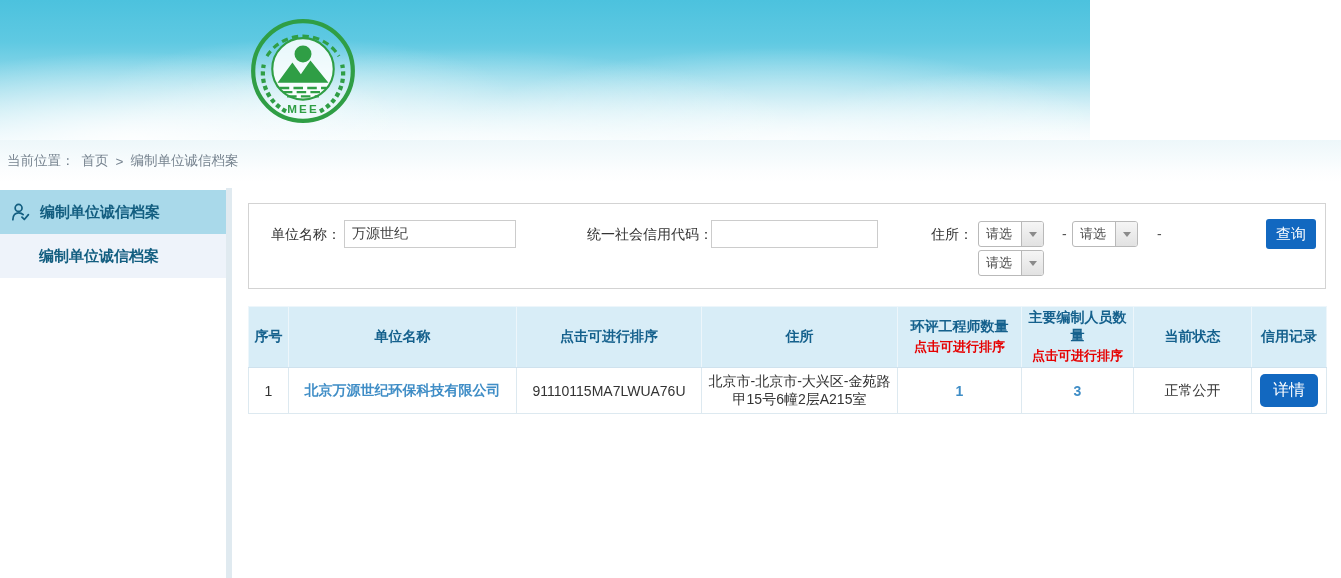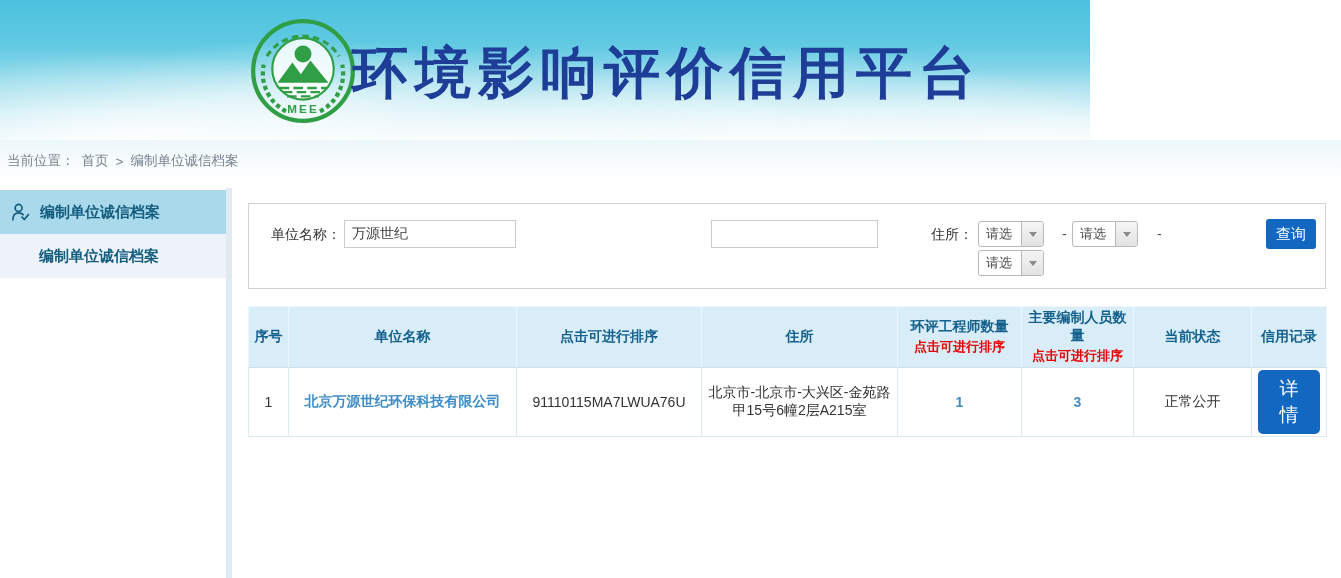--- a/index.html
+++ b/index.html
@@ -72,40 +72,39 @@
     height:44px; text-align:center; border:1px solid #edf6fb;
     border-bottom:1px solid #cfe2ee; padding:2px 4px;
   }
   .result-table td{
     height:46px; text-align:center; font-size:14px; color:#333;
     border:1px solid #dde9f0; background:#fff; padding:2px 6px;
   }
   .sort-hint{ display:block; color:#e60000; font-size:13px; font-weight:bold; margin-top:2px; }
   .link-blue{ color:#3f8dc6; text-decoration:none; cursor:pointer;font-weight:bold; }
   .btn-detail{ background:#1268c0; color:#fff; border:none; border-radius:5px;
-               padding:6px 13px; font-size:19px; cursor:pointer; }
+               padding:6px 13px; font-size:16px; cursor:pointer; }
 </style>
 </head>
 <body>
 
 <header class="site-header">
   <div class="logo-wrap">
     <svg viewBox="0 0 100 100" width="106" height="106">
       <circle cx="50" cy="50" r="47" fill="none" stroke="#2f9e45" stroke-width="4"></circle>
       <path d="M34,88 A40,40 0 0 1 13,44" fill="none" stroke="#2f9e45" stroke-width="4" stroke-dasharray="4,3"></path>
       <path d="M66,88 A40,40 0 0 0 87,44" fill="none" stroke="#2f9e45" stroke-width="4" stroke-dasharray="4,3"></path>
       <path d="M16,36 A40,40 0 0 1 84,36" fill="none" stroke="#2f9e45" stroke-width="3" stroke-dasharray="6,4"></path>
       <circle cx="50" cy="48" r="29" fill="#ffffff" fill-opacity="0.85" stroke="#2f9e45" stroke-width="2"></circle>
       <circle cx="50" cy="34" r="8" fill="#2f9e45"></circle>
       <path d="M26,61 L40,42 L48,53 L57,40 L74,61 Z" fill="#2f9e45"></path>
       <path d="M28,66 h44 M31,70 h38 M35,74 h30" stroke="#2f9e45" stroke-width="2.2" stroke-dasharray="9,4" fill="none"></path>
       <text x="50" y="90" text-anchor="middle" font-size="11" font-weight="bold" fill="#2f9e45" letter-spacing="2">MEE</text>
     </svg>
   </div>
-  <h1 class="site-title">环境影响评价信用平台</h1>
 </header>
 
 <nav class="breadcrumb">
   <span>当前位置：</span>
   <a>首页</a>
   <span>&gt;</span>
   <span>编制单位诚信档案</span>
 </nav>
 
 <div class="layout">
@@ -125,20 +124,21 @@
   </aside>
 
   <div class="v-divider"></div>
 
   <main class="content">
 
     <section class="search-panel">
       <label class="f-label" style="left:22px">单位名称：</label>
       <input class="f-input" style="left: 95px; width: 172px;" value="万源世纪">
 
+      <label class="f-label" style="left:338px">统一社会信用代码：</label>
       <input class="f-input" style="left: 462px; width: 167px;" value="">
 
       <label class="f-label" style="left:682px">住所：</label>
 
       <div class="combo" style="left:729px;top:17px">
         <span class="combo-text">请选择</span>
         <span class="combo-arrow"></span>
       </div>
       <span class="f-dash" style="left:813px">-</span>
       <div class="combo" style="left:823px;top:17px">

